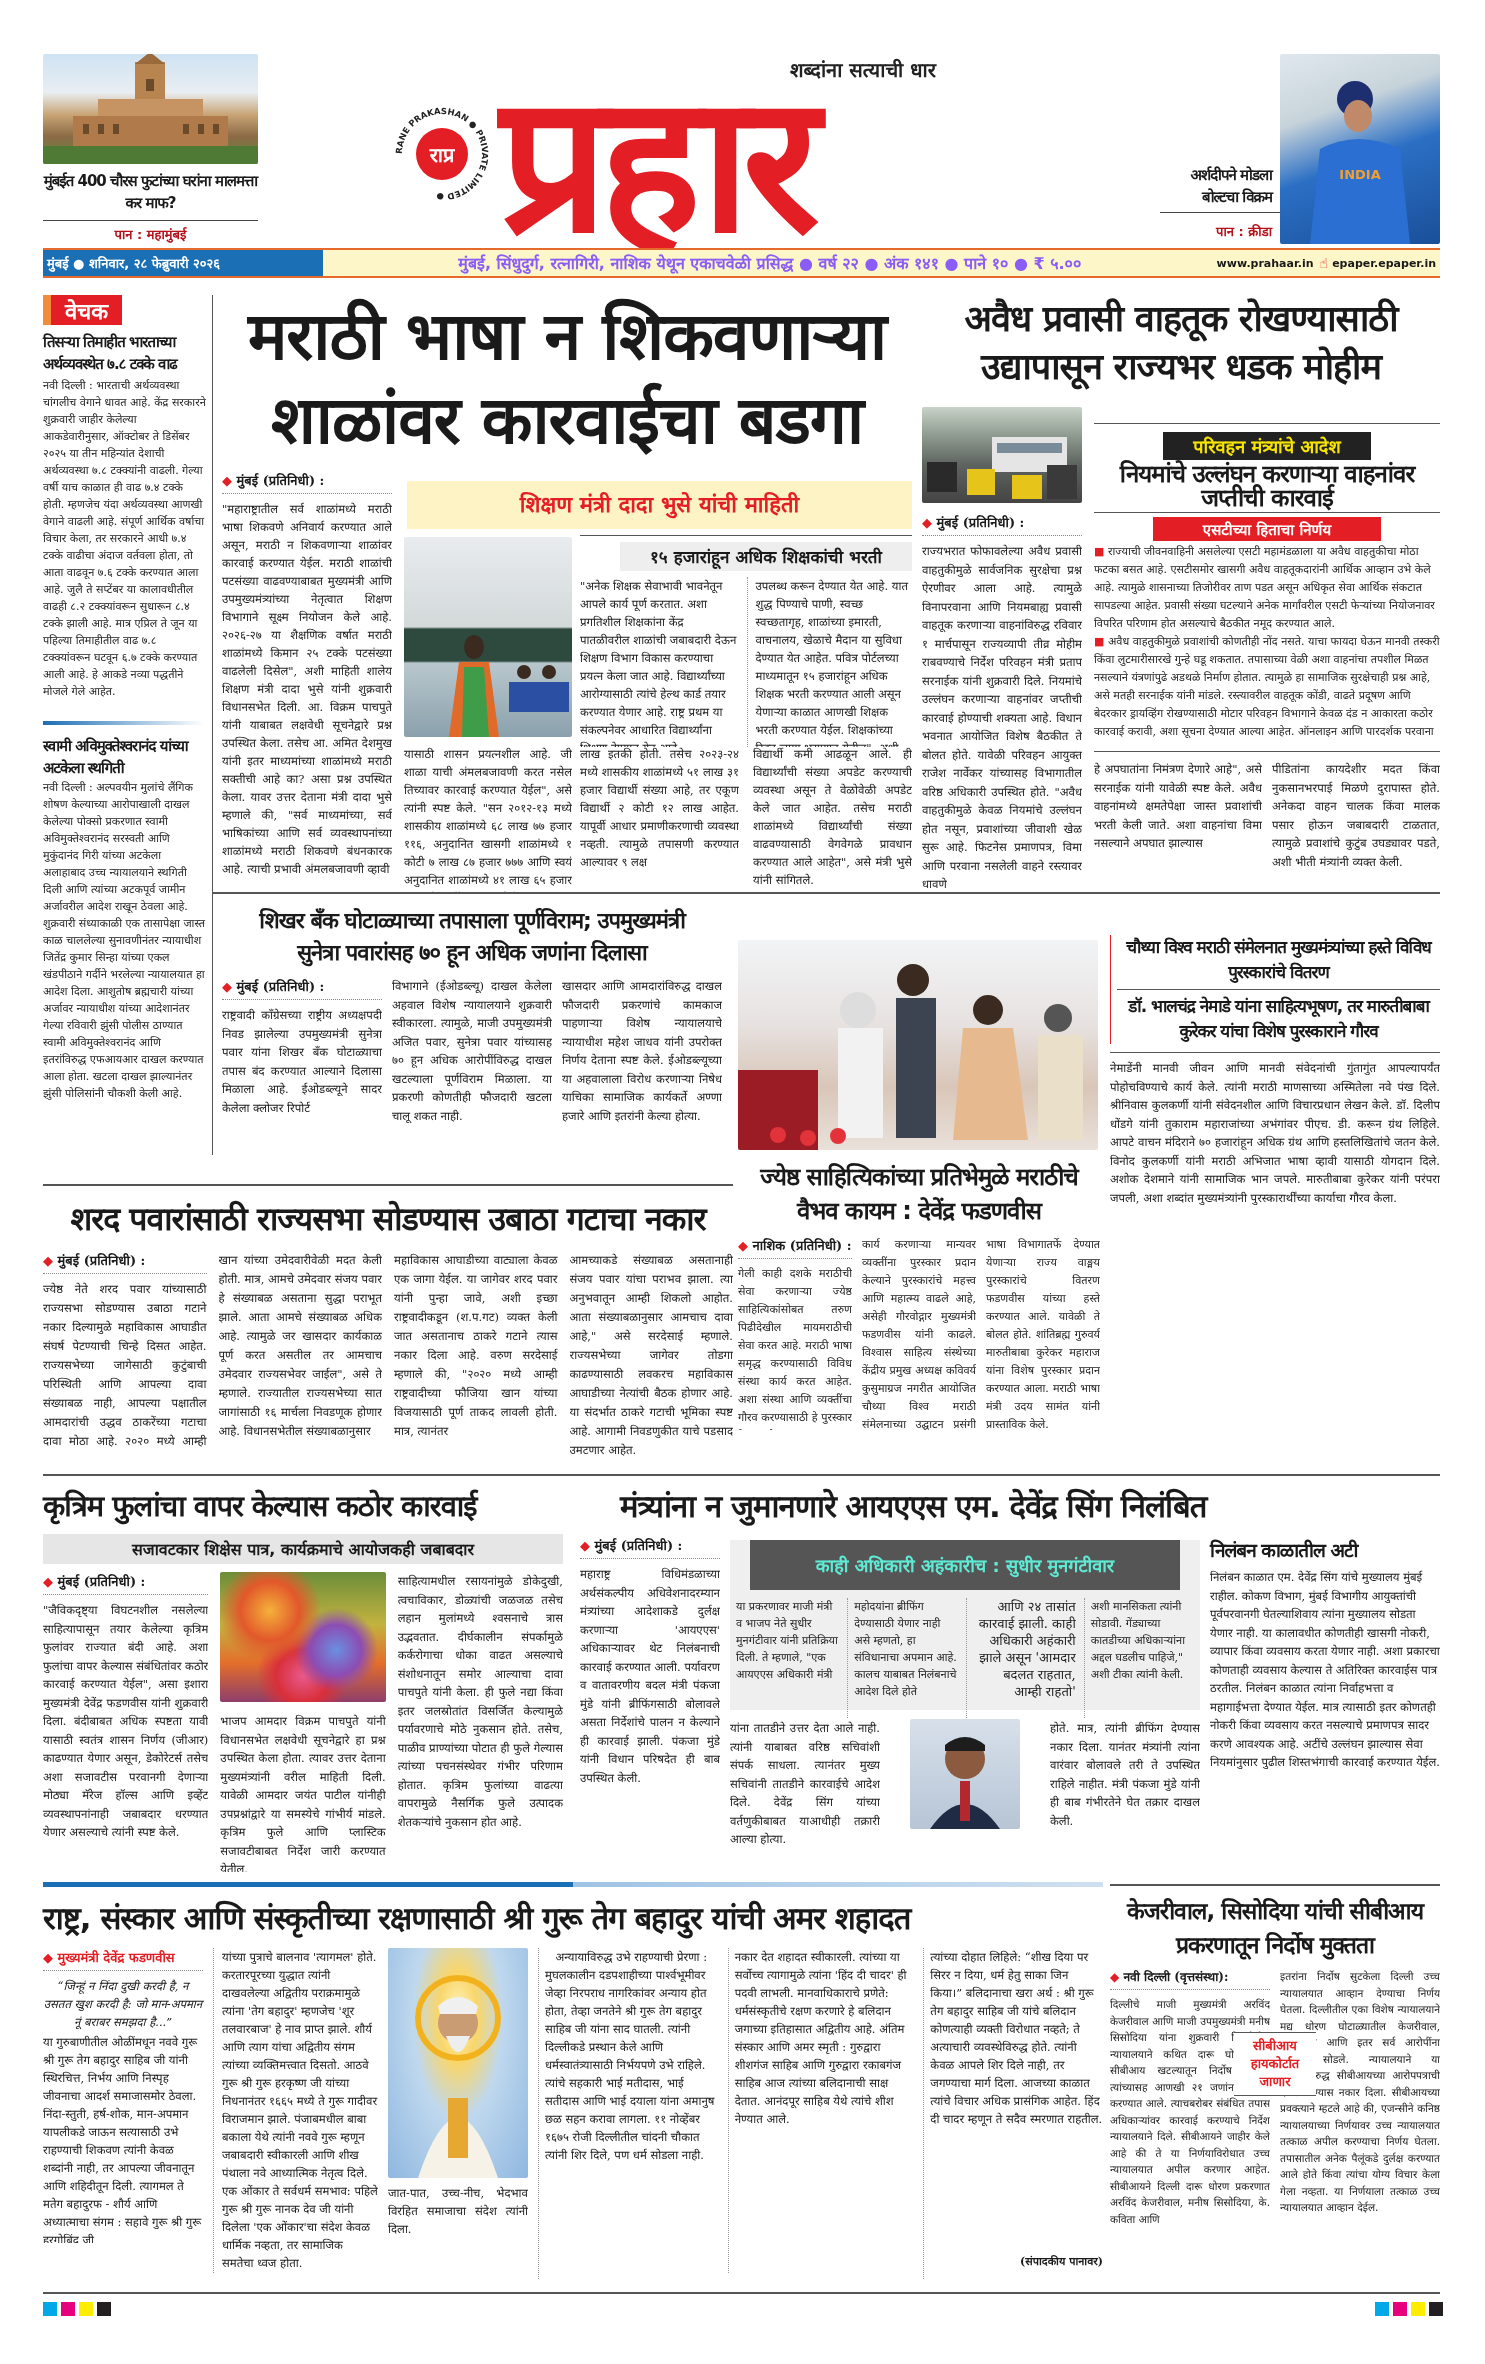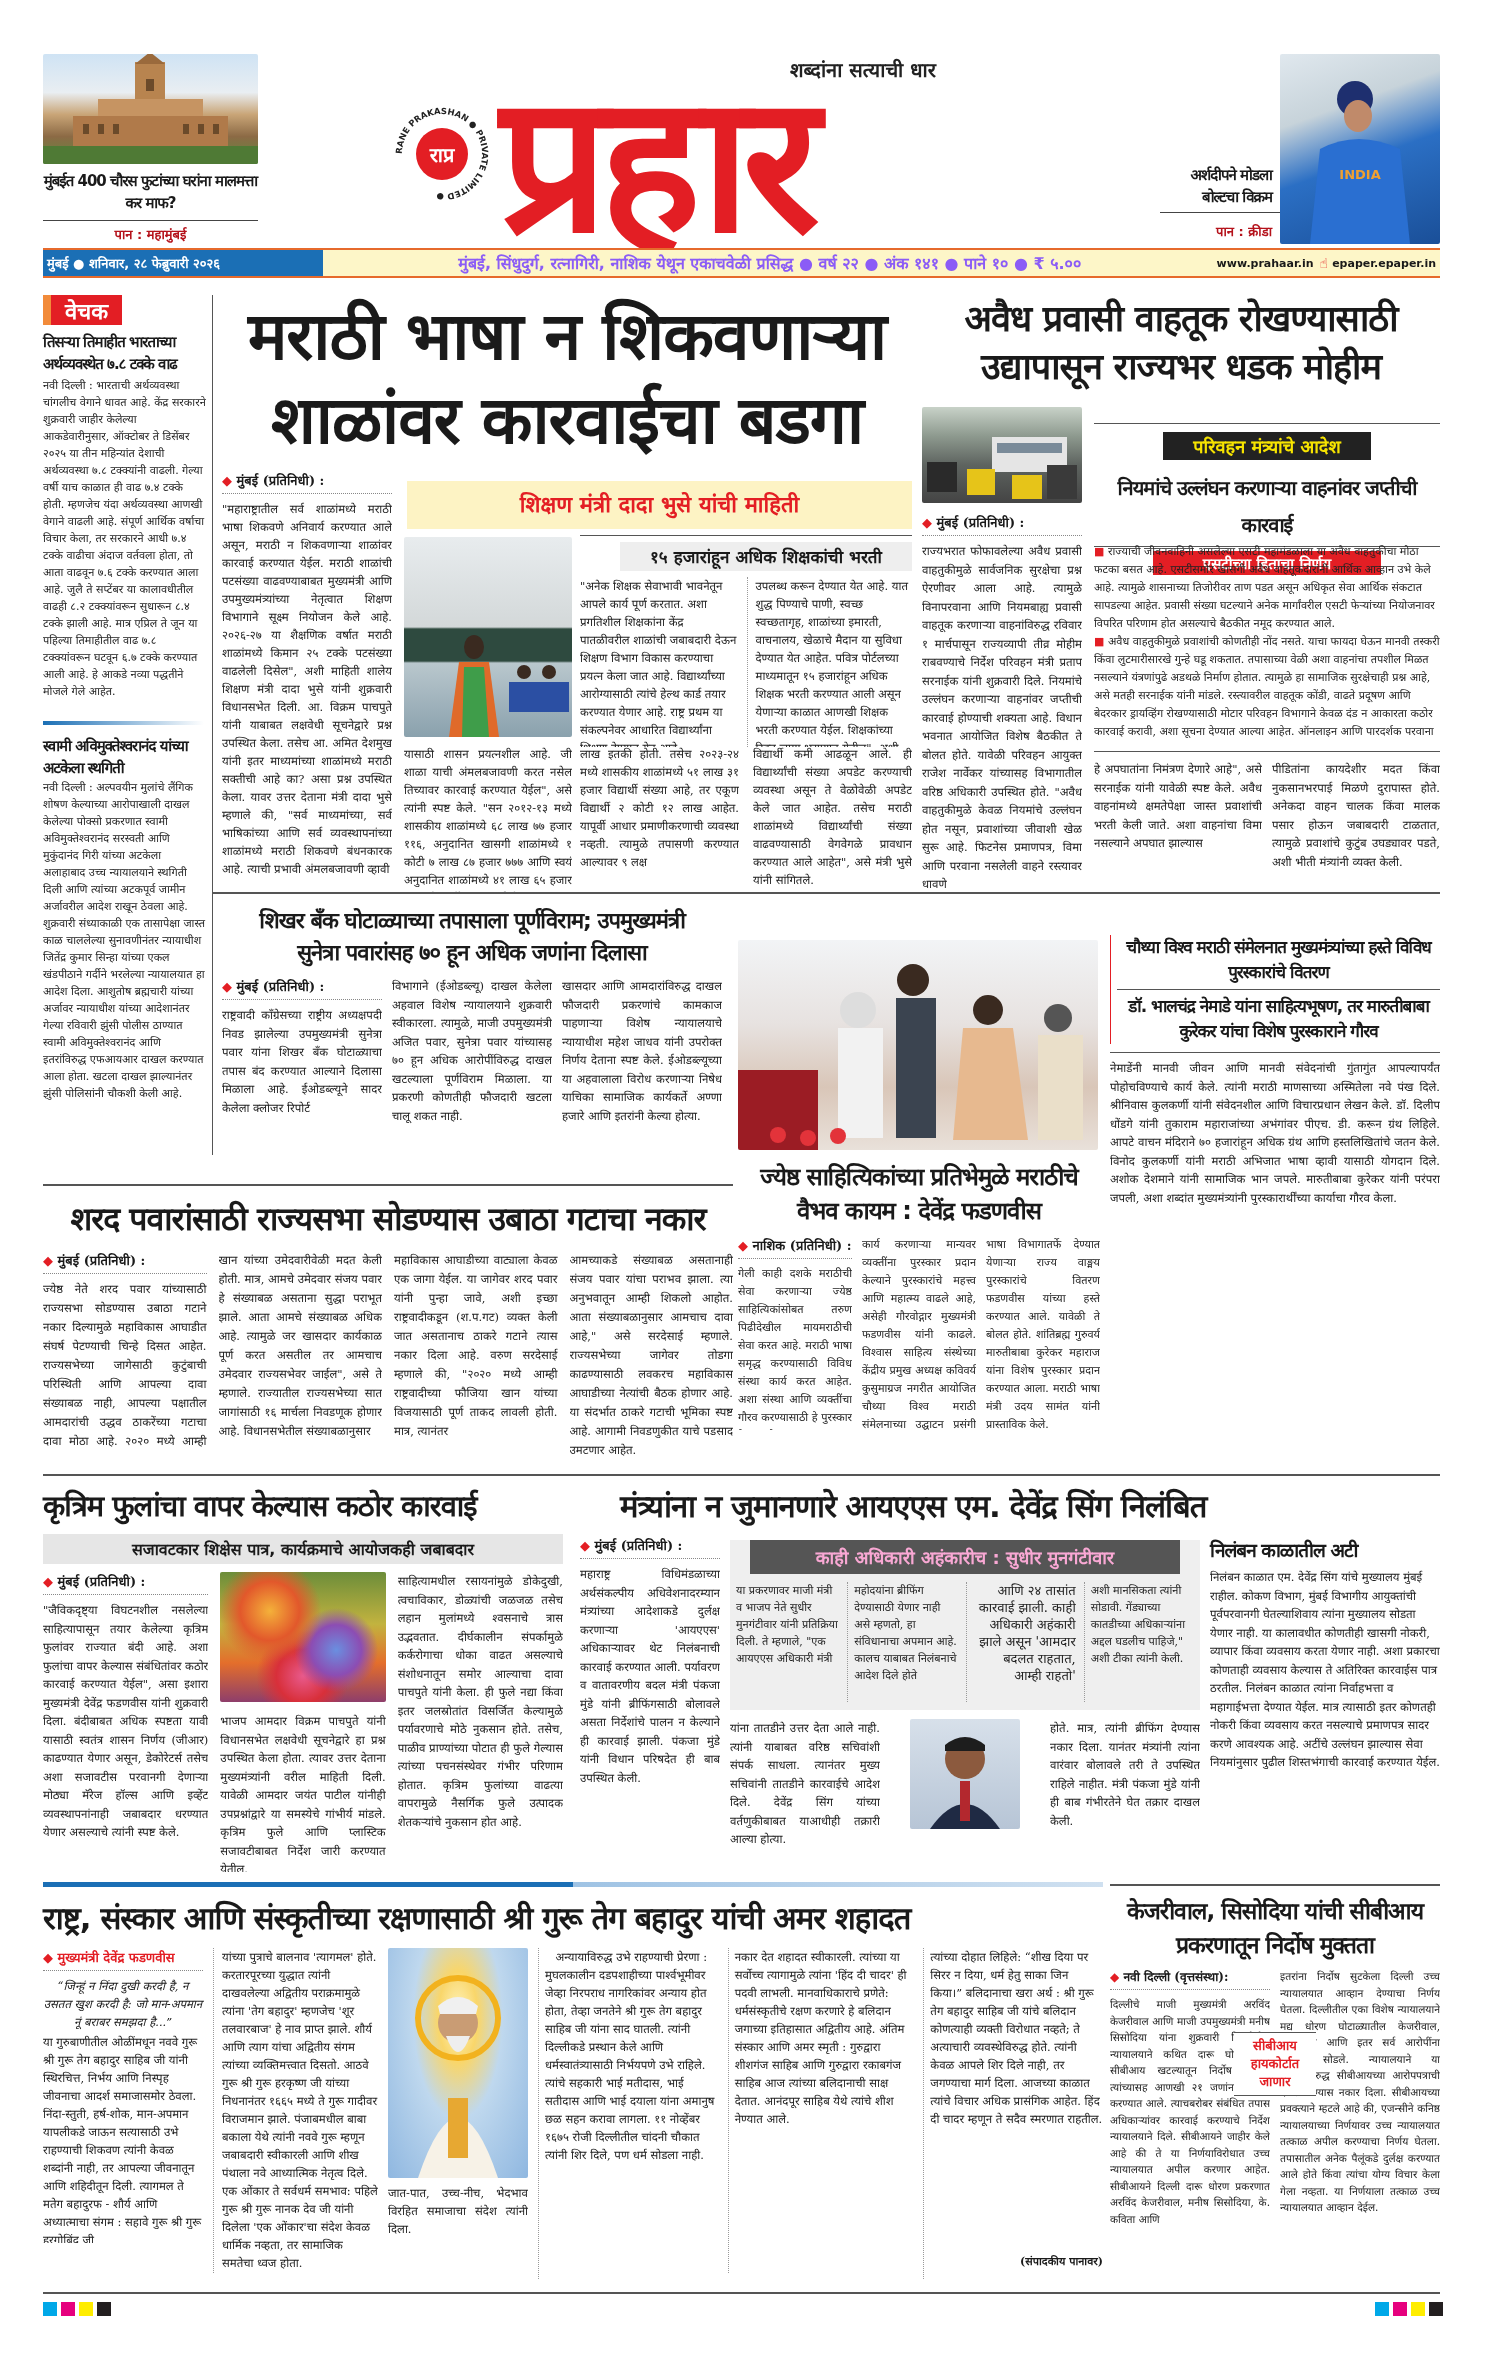--- a/index.html
+++ b/index.html
@@ -135,21 +135,21 @@
         <rect x="90" y="68" width="30" height="24" fill="#e6c419"></rect>
         <rect x="125" y="58" width="30" height="34" fill="#3a3a3a"></rect>
       </svg>
   </div>
   <div class="abs" style="left:0;top:218px;width:160px">
     <div class="dateline"><span class="dia">◆ </span><span>मुंबई (प्रतिनिधी) :</span></div>
     <div class="body" style="height:370px;font-size:11.5px;line-height:18.5px">राज्यभरात फोफावलेल्या अवैध प्रवासी वाहतुकीमुळे सार्वजनिक सुरक्षेचा प्रश्न ऐरणीवर आला आहे. त्यामुळे विनापरवाना आणि नियमबाह्य प्रवासी वाहतूक करणाऱ्या वाहनांविरुद्ध रविवार १ मार्चपासून राज्यव्यापी तीव्र मोहीम राबवण्याचे निर्देश परिवहन मंत्री प्रताप सरनाईक यांनी शुक्रवारी दिले. नियमांचे उल्लंघन करणाऱ्या वाहनांवर जप्तीची कारवाई होण्याची शक्यता आहे. विधान भवनात आयोजित विशेष बैठकीत ते बोलत होते. यावेळी परिवहन आयुक्त राजेश नार्वेकर यांच्यासह विभागातील वरिष्ठ अधिकारी उपस्थित होते. "अवैध वाहतुकीमुळे केवळ नियमांचे उल्लंघन होत नसून, प्रवाशांच्या जीवाशी खेळ सुरू आहे. फिटनेस प्रमाणपत्र, विमा आणि परवाना नसलेली वाहने रस्त्यावर धावणे</div>
   </div>
   <div class="abs" style="left:172px;top:128px;width:346px;border-top:1px solid #555;text-align:center">
     <div style="display:inline-block;background:#222;color:#f7e400;font-weight:bold;font-size:18px;padding:2px 30px;margin-top:8px">परिवहन मंत्र्यांचे आदेश</div>
-    <div class="hl" style="font-size:20px;line-height:37px;margin-top:10px;padding:0 10px">नियमांचे उल्लंघन करणाऱ्या वाहनांवर जप्तीची कारवाई</div>
+    <div class="hl" style="font-size:24px;line-height:24px;margin-top:2px;padding:0 10px">नियमांचे उल्लंघन करणाऱ्या वाहनांवर जप्तीची कारवाई</div>
     <div style="border-top:1px solid #555;margin-top:2px"></div>
     <div class="redband" style="display:inline-block;font-size:15px;padding:2px 50px;margin-top:4px">एसटीच्या हिताचा निर्णय</div>
   </div>
   <div class="abs body" style="left:172px;top:248px;width:346px;height:200px;font-size:11px;line-height:18px;text-align:left">
     <span style="color:#e31e24">■ </span><span>राज्याची जीवनवाहिनी असलेल्या एसटी महामंडळाला या अवैध वाहतुकीचा मोठा फटका बसत आहे. एसटीसमोर खासगी अवैध वाहतूकदारांनी आर्थिक आव्हान उभे केले आहे. त्यामुळे शासनाच्या तिजोरीवर ताण पडत असून अधिकृत सेवा आर्थिक संकटात सापडल्या आहेत. प्रवासी संख्या घटल्याने अनेक मार्गांवरील एसटी फेऱ्यांच्या नियोजनावर विपरित परिणाम होत असल्याचे बैठकीत नमूद करण्यात आले.</span><br>
     <span style="color:#e31e24">■ </span><span>अवैध वाहतुकीमुळे प्रवाशांची कोणतीही नोंद नसते. याचा फायदा घेऊन मानवी तस्करी किंवा लुटमारीसारखे गुन्हे घडू शकतात. तपासाच्या वेळी अशा वाहनांचा तपशील मिळत नसल्याने यंत्रणांपुढे अडथळे निर्माण होतात. त्यामुळे हा सामाजिक सुरक्षेचाही प्रश्न आहे, असे मतही सरनाईक यांनी मांडले. रस्त्यावरील वाहतूक कोंडी, वाढते प्रदूषण आणि बेदरकार ड्रायव्हिंग रोखण्यासाठी मोटार परिवहन विभागाने केवळ दंड न आकारता कठोर कारवाई करावी, अशा सूचना देण्यात आल्या आहेत. ऑनलाइन आणि पारदर्शक परवाना प्रक्रिया राबवून कायदेशीर वाहतुकीला प्रोत्साहन देण्यावरही भर देण्यात आला.</span>
   </div>
   <div class="abs" style="left:172px;top:456px;width:346px;display:flex;gap:10px;border-top:1px solid #555;padding-top:8px">
     <div class="body" style="flex:1;height:130px;font-size:11.5px;line-height:18.5px">हे अपघातांना निमंत्रण देणारे आहे", असे सरनाईक यांनी यावेळी स्पष्ट केले. अवैध वाहनांमध्ये क्षमतेपेक्षा जास्त प्रवाशांची भरती केली जाते. अशा वाहनांचा विमा नसल्याने अपघात झाल्यास</div>
     <div class="body" style="flex:1;height:130px;font-size:11.5px;line-height:18.5px">पीडितांना कायदेशीर मदत किंवा नुकसानभरपाई मिळणे दुरापास्त होते. अनेकदा वाहन चालक किंवा मालक पसार होऊन जबाबदारी टाळतात, त्यामुळे प्रवाशांचे कुटुंब उघड्यावर पडते, अशी भीती मंत्र्यांनी व्यक्त केली.</div>
@@ -246,21 +246,21 @@
 
 <div class="abs" style="left:580px;top:1484px;width:860px;height:400px">
   <div class="hl" style="font-size:31px;line-height:44px;padding-left:40px">मंत्र्यांना न जुमानणारे आयएएस एम. देवेंद्र सिंग निलंबित</div>
   <div class="abs" style="left:0;top:52px;width:620px;display:flex;gap:10px">
     <div style="width:140px">
       <div class="dateline"><span class="dia">◆ </span><span>मुंबई (प्रतिनिधी) :</span></div>
       <div class="body" style="height:300px;font-size:11.5px;line-height:18.5px">महाराष्ट्र विधिमंडळाच्या अर्थसंकल्पीय अधिवेशनादरम्यान मंत्र्यांच्या आदेशाकडे दुर्लक्ष करणाऱ्या 'आयएएस' अधिकाऱ्यावर थेट निलंबनाची कारवाई करण्यात आली. पर्यावरण व वातावरणीय बदल मंत्री पंकजा मुंडे यांनी ब्रीफिंगसाठी बोलावले असता निर्देशांचे पालन न केल्याने ही कारवाई झाली. पंकजा मुंडे यांनी विधान परिषदेत ही बाब उपस्थित केली.</div>
     </div>
   </div>
   <div class="abs" style="left:150px;top:56px;width:470px;height:170px;background:#efefef">
-    <div style="background:#555;color:#f9a8d4;font-weight:bold;font-size:18px;text-align:center;margin:0 20px;padding:5px">काही अधिकारी अहंकारीच : सुधीर मुनगंटीवार</div>
+    <div style="background:#555;color:#5eead4;font-weight:bold;font-size:18px;text-align:center;margin:0 20px;padding:13px">काही अधिकारी अहंकारीच : सुधीर मुनगंटीवार</div>
     <div style="display:flex;gap:8px;padding:8px 6px 0">
       <div class="body" style="flex:1;height:120px;font-size:11px;line-height:17px;text-align:left">या प्रकरणावर माजी मंत्री व भाजप नेते सुधीर मुनगंटीवार यांनी प्रतिक्रिया दिली. ते म्हणाले, "एक आयएएस अधिकारी मंत्री</div>
       <div class="body vrule" style="flex:1;height:120px;font-size:11px;line-height:17px;text-align:left;padding-left:6px">महोदयांना ब्रीफिंग देण्यासाठी येणार नाही असे म्हणतो, हा संविधानाचा अपमान आहे. कालच याबाबत निलंबनाचे आदेश दिले होते</div>
       <div class="body vrule" style="flex:1;height:120px;font-size:13px;line-height:17px;text-align:right;padding-left:6px">आणि २४ तासांत कारवाई झाली. काही अधिकारी अहंकारी झाले असून 'आमदार बदलत राहतात, आम्ही राहतो'</div>
       <div class="body vrule" style="flex:1;height:120px;font-size:11px;line-height:17px;text-align:left;padding-left:6px">अशी मानसिकता त्यांनी सोडावी. गेंड्याच्या कातडीच्या अधिकाऱ्यांना अद्दल घडलीच पाहिजे," अशी टीका त्यांनी केली.</div>
     </div>
   </div>
   <div class="abs" style="left:150px;top:235px;width:470px;display:flex;gap:10px">
     <div class="body" style="flex:1;height:150px;font-size:11.5px;line-height:18.5px">यांना तातडीने उत्तर देता आले नाही. त्यांनी याबाबत वरिष्ठ सचिवांशी संपर्क साधला. त्यानंतर मुख्य सचिवांनी तातडीने कारवाईचे आदेश दिले. देवेंद्र सिंग यांच्या वर्तणुकीबाबत याआधीही तक्रारी आल्या होत्या.</div>
     <div style="flex:1;display:flex;flex-direction:column;align-items:center">

